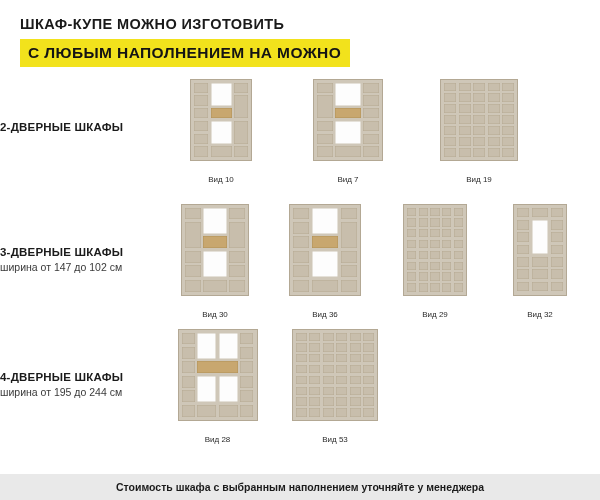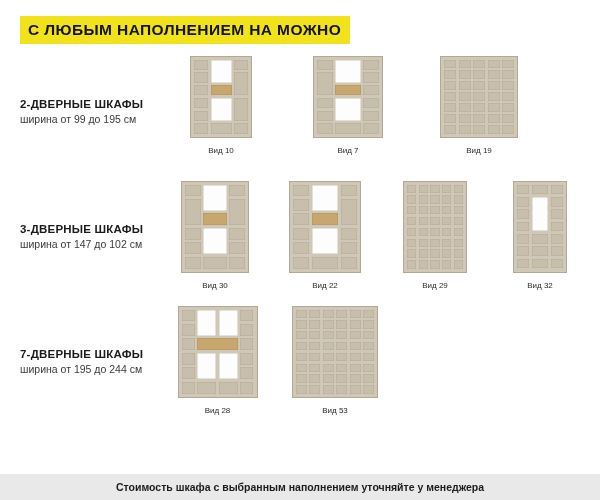--- a/index.html
+++ b/index.html
@@ -50,21 +50,20 @@
     margin-top: 12px;
   }
   .row {
     display: flex;
     align-items: flex-start;
     height: 125px;
   }
   .row-label {
     width: 160px;
     flex: 0 0 160px;
-    padding-left: 20px;
     box-sizing: border-box;
     padding-top: 42px;
   }
   .row-title {
     font-size: 11.5px;
     font-weight: bold;
     color: #1b1b1b;
     letter-spacing: 0.2px;
     margin-bottom: 3px;
   }
@@ -80,21 +79,21 @@
   }
   .item {
     display: flex;
     flex-direction: column;
     align-items: center;
     justify-content: flex-end;
   }
   .item-caption {
     font-size: 8px;
     color: #2b2b2b;
-    margin-top: 8px;
+    margin-top: 14px;
     text-align: center;
   }
 
   
   .wardrobe {
     position: relative;
     box-sizing: border-box;
     background: #cfc7b8;
     border: 1px solid #b3a894;
     display: grid;
@@ -135,31 +134,31 @@
     font-weight: bold;
     color: #1b1b1b;
   }
 </style>
 </head>
 <body>
 
 <div class="page">
 
   <div class="header">
+    <div class="header-line1">ШКАФ-КУПЕ МОЖНО ИЗГОТОВИТЬ</div>
     <div class="header-line2-wrap">
       <div class="header-line2">С ЛЮБЫМ НАПОЛНЕНИЕМ НА МОЖНО</div>
     </div>
   </div>
 
   <div class="rows">
 
     <div class="row">
       <div class="row-label">
         <div class="row-title">2-ДВЕРНЫЕ ШКАФЫ</div>
-        <div class="row-sub">ширина от 99 до 195 см</div>
       </div>
       <div class="row-items">
         <div class="item" style="width:122px">
           <div class="wardrobe" style="width:62px;height:82px;grid-template-columns:1fr 1.5fr 1fr;grid-template-rows:repeat(6,1fr)">
             <div class="cell" style="grid-column:1;grid-row:1"></div>
             <div class="cell white" style="grid-column:2;grid-row:1/3"></div>
             <div class="cell" style="grid-column:3;grid-row:1"></div>
             <div class="cell" style="grid-column:1;grid-row:2"></div>
             <div class="cell" style="grid-column:3;grid-row:2/4"></div>
             <div class="cell" style="grid-column:1;grid-row:3"></div>
@@ -276,21 +275,21 @@
             <div class="cell tan" style="grid-column:2;grid-row:3"></div>
             <div class="cell" style="grid-column:1;grid-row:4"></div>
             <div class="cell white" style="grid-column:2;grid-row:4/6"></div>
             <div class="cell" style="grid-column:3;grid-row:4"></div>
             <div class="cell" style="grid-column:1;grid-row:5"></div>
             <div class="cell" style="grid-column:3;grid-row:5"></div>
             <div class="cell" style="grid-column:1;grid-row:6"></div>
             <div class="cell" style="grid-column:2;grid-row:6"></div>
             <div class="cell" style="grid-column:3;grid-row:6"></div>
           </div>
-          <div class="item-caption">Вид 22</div>
+          <div class="item-caption">Вид 36</div>
         </div>
 
         <div class="item" style="width:110px">
           <div class="wardrobe" style="width:64px;height:92px;grid-template-columns:repeat(5,1fr);grid-template-rows:repeat(8,1fr)">
             <div class="cell"></div>
               <div class="cell"></div>
               <div class="cell"></div>
               <div class="cell"></div>
               <div class="cell"></div>
             <div class="cell"></div>
@@ -354,21 +353,21 @@
             <div class="cell" style="grid-column:2;grid-row:7"></div>
             <div class="cell" style="grid-column:3;grid-row:7"></div>
           </div>
           <div class="item-caption">Вид 32</div>
         </div>
       </div>
     </div>
 
     <div class="row">
       <div class="row-label">
-        <div class="row-title">7-ДВЕРНЫЕ ШКАФЫ</div>
+        <div class="row-title">4-ДВЕРНЫЕ ШКАФЫ</div>
         <div class="row-sub">ширина от 195 до 244 см</div>
       </div>
       <div class="row-items">
 
         <div class="item" style="width:115px">
           <div class="wardrobe" style="width:80px;height:92px;grid-template-columns:1fr 1.4fr 1.4fr 1fr;grid-template-rows:repeat(6,1fr)">
             <div class="cell" style="grid-column:1;grid-row:1"></div>
             <div class="cell white" style="grid-column:2;grid-row:1/3"></div>
             <div class="cell white" style="grid-column:3;grid-row:1/3"></div>
             <div class="cell" style="grid-column:4;grid-row:1"></div>

